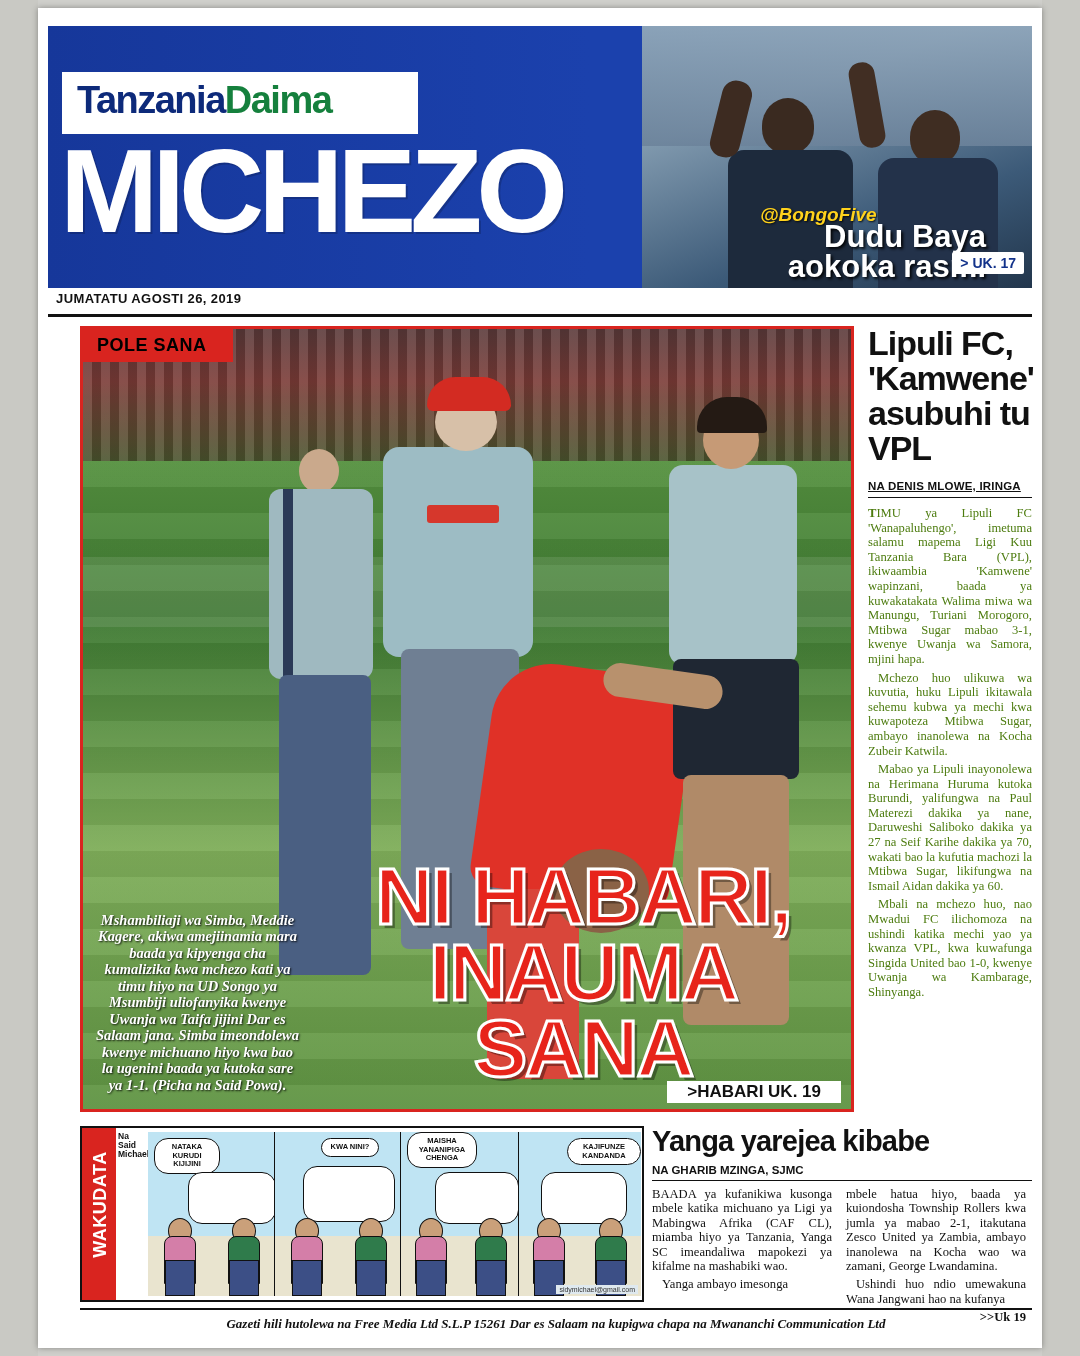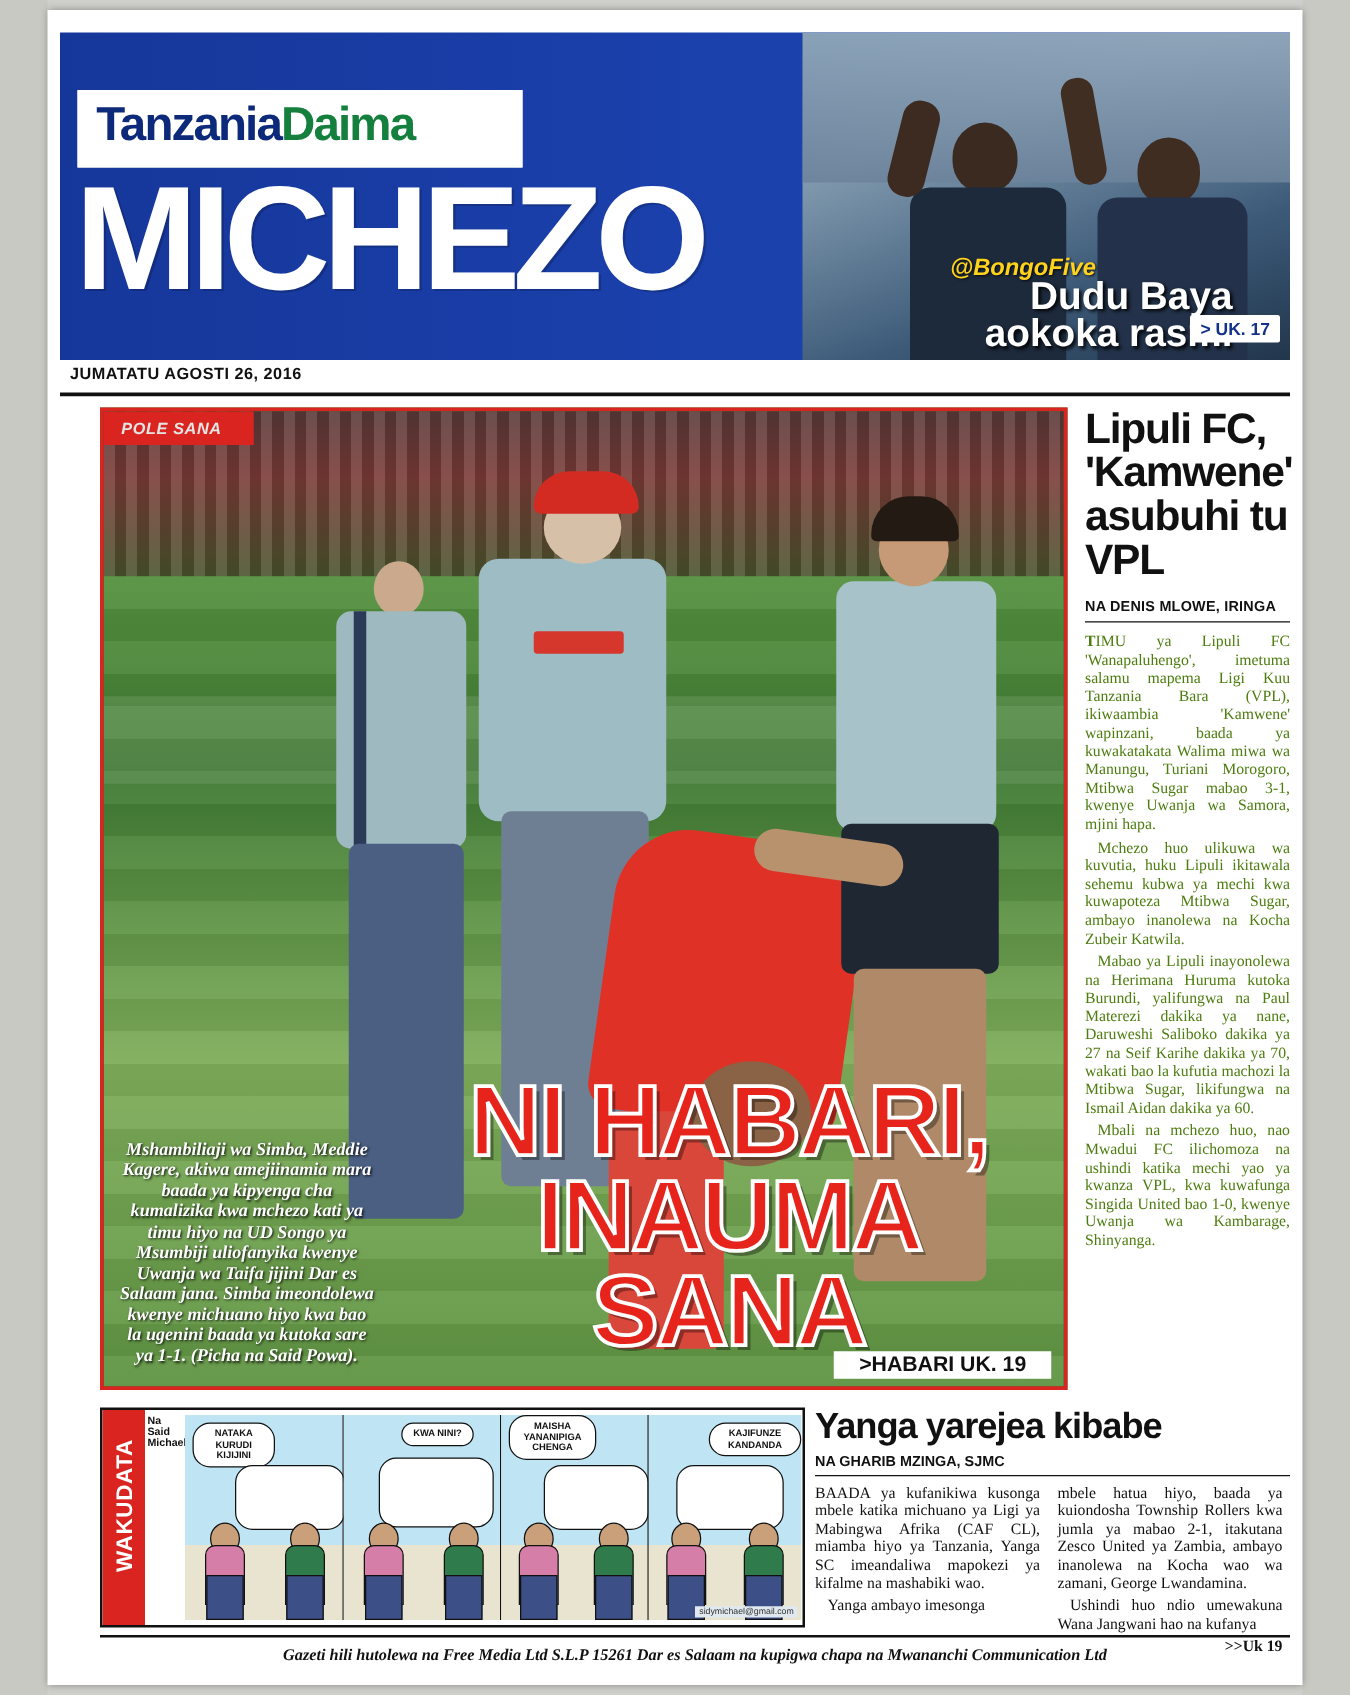--- a/index.html
+++ b/index.html
@@ -112,22 +112,22 @@
   .f-inj-head{position:absolute;left:470px;top:520px;width:96px;height:84px;background:#8a6246;border-radius:50%;}
   .f-inj-leg{position:absolute;left:404px;top:560px;width:92px;height:190px;background:#d9463a;border-radius:10px;}
   .f-phys-head{left:620px;top:82px;width:56px;height:58px;background:#c69a76;border-radius:50%;}
   .f-phys-hair{position:absolute;left:614px;top:68px;width:70px;height:36px;background:#241a14;border-radius:30px 30px 4px 4px;}
   .f-phys-torso{position:absolute;left:586px;top:136px;width:128px;height:200px;background:#a7c2c8;border-radius:14px;}
   .f-phys-short{position:absolute;left:590px;top:330px;width:126px;height:120px;background:#1f2733;border-radius:8px;}
   .f-phys-leg{position:absolute;left:600px;top:446px;width:106px;height:250px;background:#b08a68;border-radius:8px;}
   .f-arm{position:absolute;left:520px;top:340px;width:120px;height:34px;background:#b8916d;border-radius:18px;transform:rotate(8deg);}
   .pole{
     position:absolute;left:0;top:0;
-    background:#d9241f;color:#e5e5e5;font-weight:bold;font-size:13px;
-    padding:6px 26px 6px 14px;letter-spacing:.5px;font-style:italic;
+    background:#d9241f;color:#000000;font-weight:bold;font-size:18px;
+    padding:6px 26px 6px 14px;letter-spacing:.5px;
   }
   .headline-big{
     position:absolute;left:230px;top:530px;width:540px;
     font-size:80px;line-height:76px;font-weight:bold;color:#e7241b;
     letter-spacing:-2px;text-align:center;
     -webkit-text-stroke:3px #ffffff;
     text-shadow:4px 4px 0 rgba(0,0,0,.35);
   }
   .caption{
     position:absolute;left:12px;bottom:16px;width:205px;
@@ -142,21 +142,21 @@
     background:#fff;padding:1px 20px;
   }
   
   .rcol{position:absolute;left:830px;top:318px;width:164px;}
   .rcol-head{
     font-size:34px;line-height:35px;font-weight:bold;color:#111;
     letter-spacing:-1px;
   }
   .byline{
     margin-top:14px;font-size:11.5px;font-weight:bold;color:#111;
-    border-bottom:1px solid #111;padding-bottom:5px;letter-spacing:.2px;
+    border-bottom:1px solid #111;padding-bottom:5px;letter-spacing:.2px;text-decoration:underline;
   }
   .rbody{
     margin-top:8px;
     font-family:"Liberation Serif", serif;
     font-size:12.6px;line-height:14.6px;color:#4d7c0f;text-align:justify;
   }
   .rbody p{margin:0 0 4px 0;text-indent:10px;}
   .rbody p:first-child{text-indent:0;}
   .rbody p.first:first-letter{font-weight:bold;}
   
@@ -254,21 +254,21 @@
       <div class="mp-person p2-head"></div>
       <div class="p2-body"></div>
       <div class="p2-arm"></div>
       <div class="bongo">@BongoFive</div>
       <div class="mp-title">Dudu Baya aokoka rasmi</div>
       <div class="uk17">&gt; UK. 17</div>
     </div>
   </div>
 
   <div class="mast-date-bar">
-    <div class="mast-date">JUMATATU AGOSTI 26, 2016</div>
+    <div class="mast-date">JUMATATU AGOSTI 26, 2019</div>
   </div>
 
   <div class="photo-wrap">
     <div class="ph-crowd"></div>
     <div class="ph-grass"></div>
     <div class="ph-band"></div>
 
     <div class="fig f-ref-head"></div>
     <div class="f-ref-torso"></div>
     <div class="f-ref-stripe"></div>

